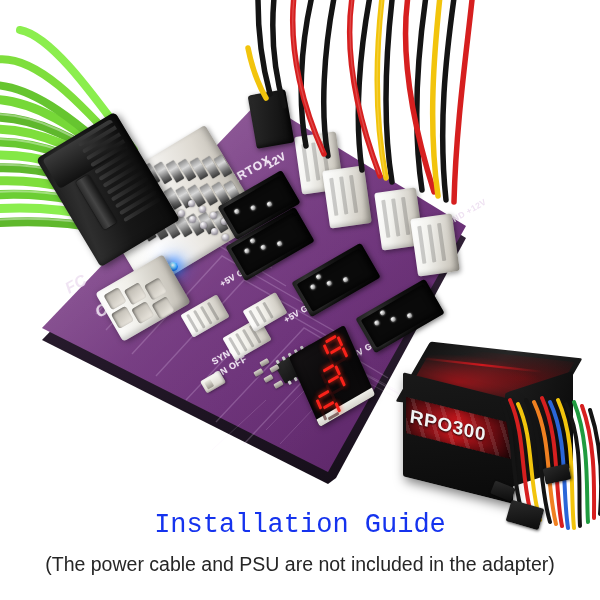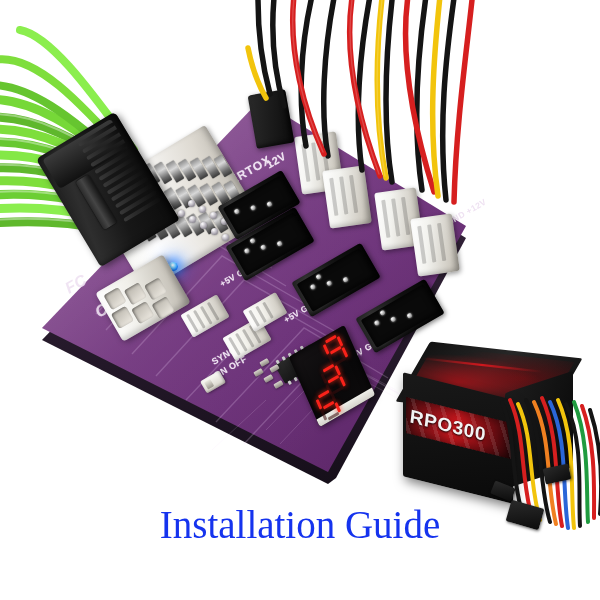--- a/index.html
+++ b/index.html
@@ -254,22 +254,22 @@
     position:absolute;background:linear-gradient(160deg,#2a2a2a,#0c0c0c);
     border-radius:2px;box-shadow:1px 1px 3px rgba(0,0,0,.6);
   }
 
   
   .caption{
     position:absolute;left:0;width:600px;text-align:center;
   }
   #title-text{
     top:502px;
-    font-family:Liberation Serif, serif;
-    font-size:39px;
+    font-family:Liberation Mono, monospace;
+    font-size:27px;
     font-weight:400;
     color:#1533ee;
     letter-spacing:0px;
     line-height:46px;
   }
   #subtitle-text{
     top:551px;
     font-family:"Liberation Sans", sans-serif;
     font-size:19.5px;
     font-weight:400;
@@ -634,14 +634,15 @@
           <path d="M94,16 C106,52 106,94 104,120" stroke="#141414"></path>
         </g>
       </svg>
     </div>
     <div class="psu-conn" style="left:108px;top:166px;width:34px;height:22px;transform:rotate(16deg);"></div>
     <div class="psu-conn" style="left:144px;top:128px;width:26px;height:16px;transform:rotate(-12deg);"></div>
     <div class="psu-conn" style="left:92px;top:146px;width:22px;height:14px;transform:rotate(22deg);"></div>
   </div>
 
   <div class="caption" id="title-text">Installation Guide</div>
+  <div class="caption" id="subtitle-text">(The power cable and PSU are not included in the adapter)</div>
 
 </div>
 
 </body></html>

